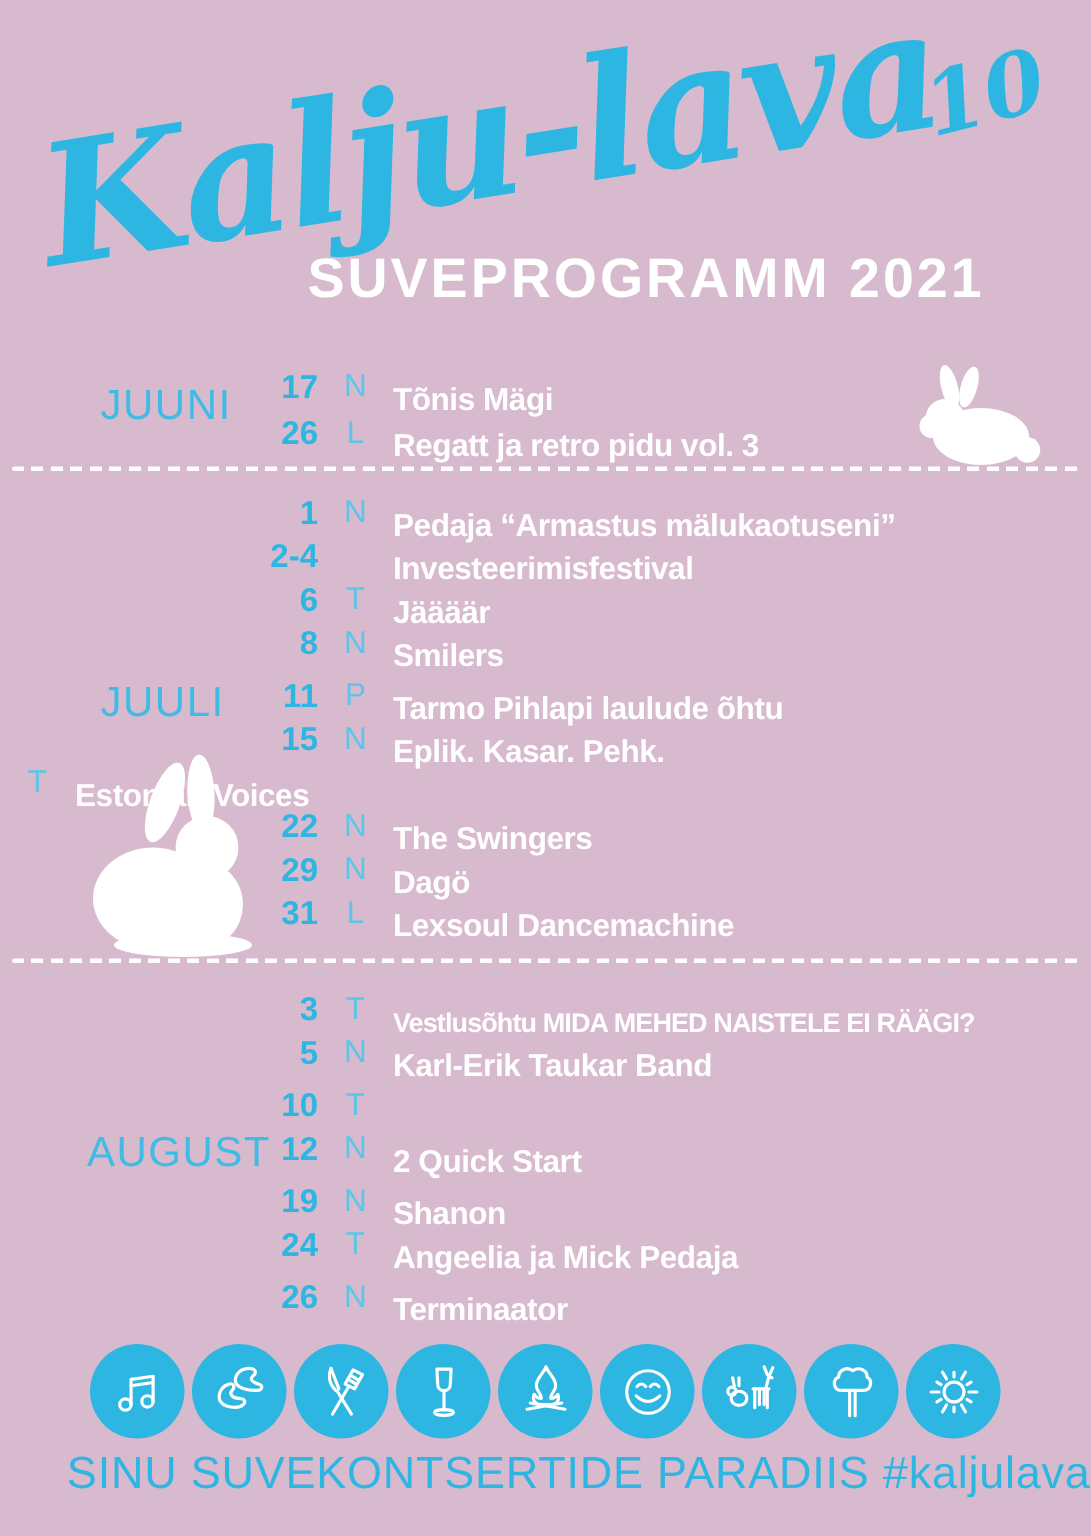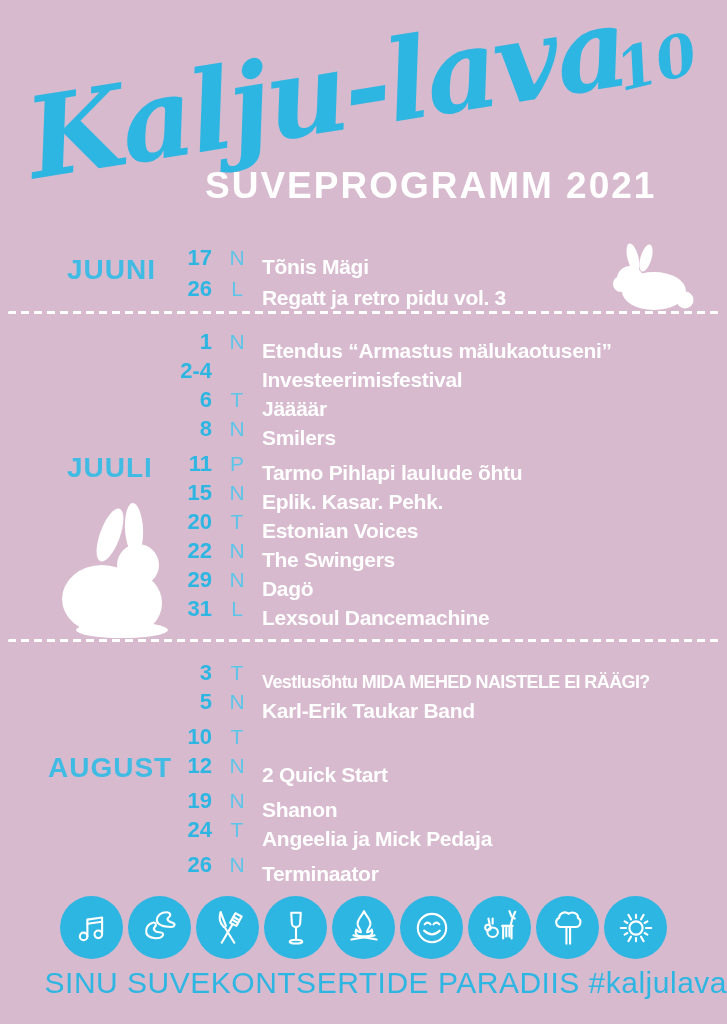--- a/index.html
+++ b/index.html
@@ -18,24 +18,24 @@
 
   
   .section{position:absolute;left:0;width:727px;}
   .row{display:flex;align-items:center;height:29px;}
   .sec-juuni .row{height:31px;}
   .gap{margin-top:6px;}
   .date{width:212px;text-align:right;color:#2eb6e2;font-weight:bold;font-size:22px;}
   .day{width:50px;text-align:center;color:#5cc5e8;font-weight:normal;font-size:21px;}
   .etitle{color:#ffffff;font-weight:bold;font-size:21px;letter-spacing:-0.3px;white-space:nowrap;margin-top:19px;}
   .etitle.long{font-size:18px;letter-spacing:-0.6px;}
-  .month{position:absolute;color:#40bce4;font-size:28px;letter-spacing:1px;font-weight:bold;}
+  .month{position:absolute;color:#40bce4;font-size:28px;letter-spacing:1px;font-weight:normal;}
   .month-juuni{left:67px;top:254px;}
   .month-juuli{left:67px;top:452px;}
-  .month-august{left:48px;top:752px;}
+  .month-august{left:58px;top:752px;}
   .divider{position:absolute;left:8px;width:711px;height:3px;border-radius:2px;
     background:repeating-linear-gradient(90deg,#ffffff 0 8px,transparent 8px 13px);}
   .divider-1{top:311px;}
   .divider-2{top:639px;}
 
   
   .rabbit-small{position:absolute;left:602px;top:241px;}
   .rabbit-big{position:absolute;left:50px;top:503px;}
 
   
@@ -74,21 +74,21 @@
       <span class="etitle">Regatt ja retro pidu vol. 3</span>
     </div>
   </div>
 
   <div class="divider divider-1"></div>
 
   <div class="section" style="top:327px">
     <div class="row">
       <span class="date">1</span>
       <span class="day">N</span>
-      <span class="etitle">Etendus “Armastus mälukaotuseni”</span>
+      <span class="etitle">Pedaja “Armastus mälukaotuseni”</span>
     </div>
     <div class="row">
       <span class="date">2-4</span>
       <span class="day"></span>
       <span class="etitle">Investeerimisfestival</span>
     </div>
     <div class="row">
       <span class="date">6</span>
       <span class="day">T</span>
       <span class="etitle">Jäääär</span>
@@ -102,21 +102,20 @@
       <span class="date">11</span>
       <span class="day">P</span>
       <span class="etitle">Tarmo Pihlapi laulude õhtu</span>
     </div>
     <div class="row">
       <span class="date">15</span>
       <span class="day">N</span>
       <span class="etitle">Eplik. Kasar. Pehk.</span>
     </div>
     <div class="row">
-      <span class="date">20</span>
       <span class="day">T</span>
       <span class="etitle">Estonian Voices</span>
     </div>
     <div class="row">
       <span class="date">22</span>
       <span class="day">N</span>
       <span class="etitle">The Swingers</span>
     </div>
     <div class="row">
       <span class="date">29</span>

